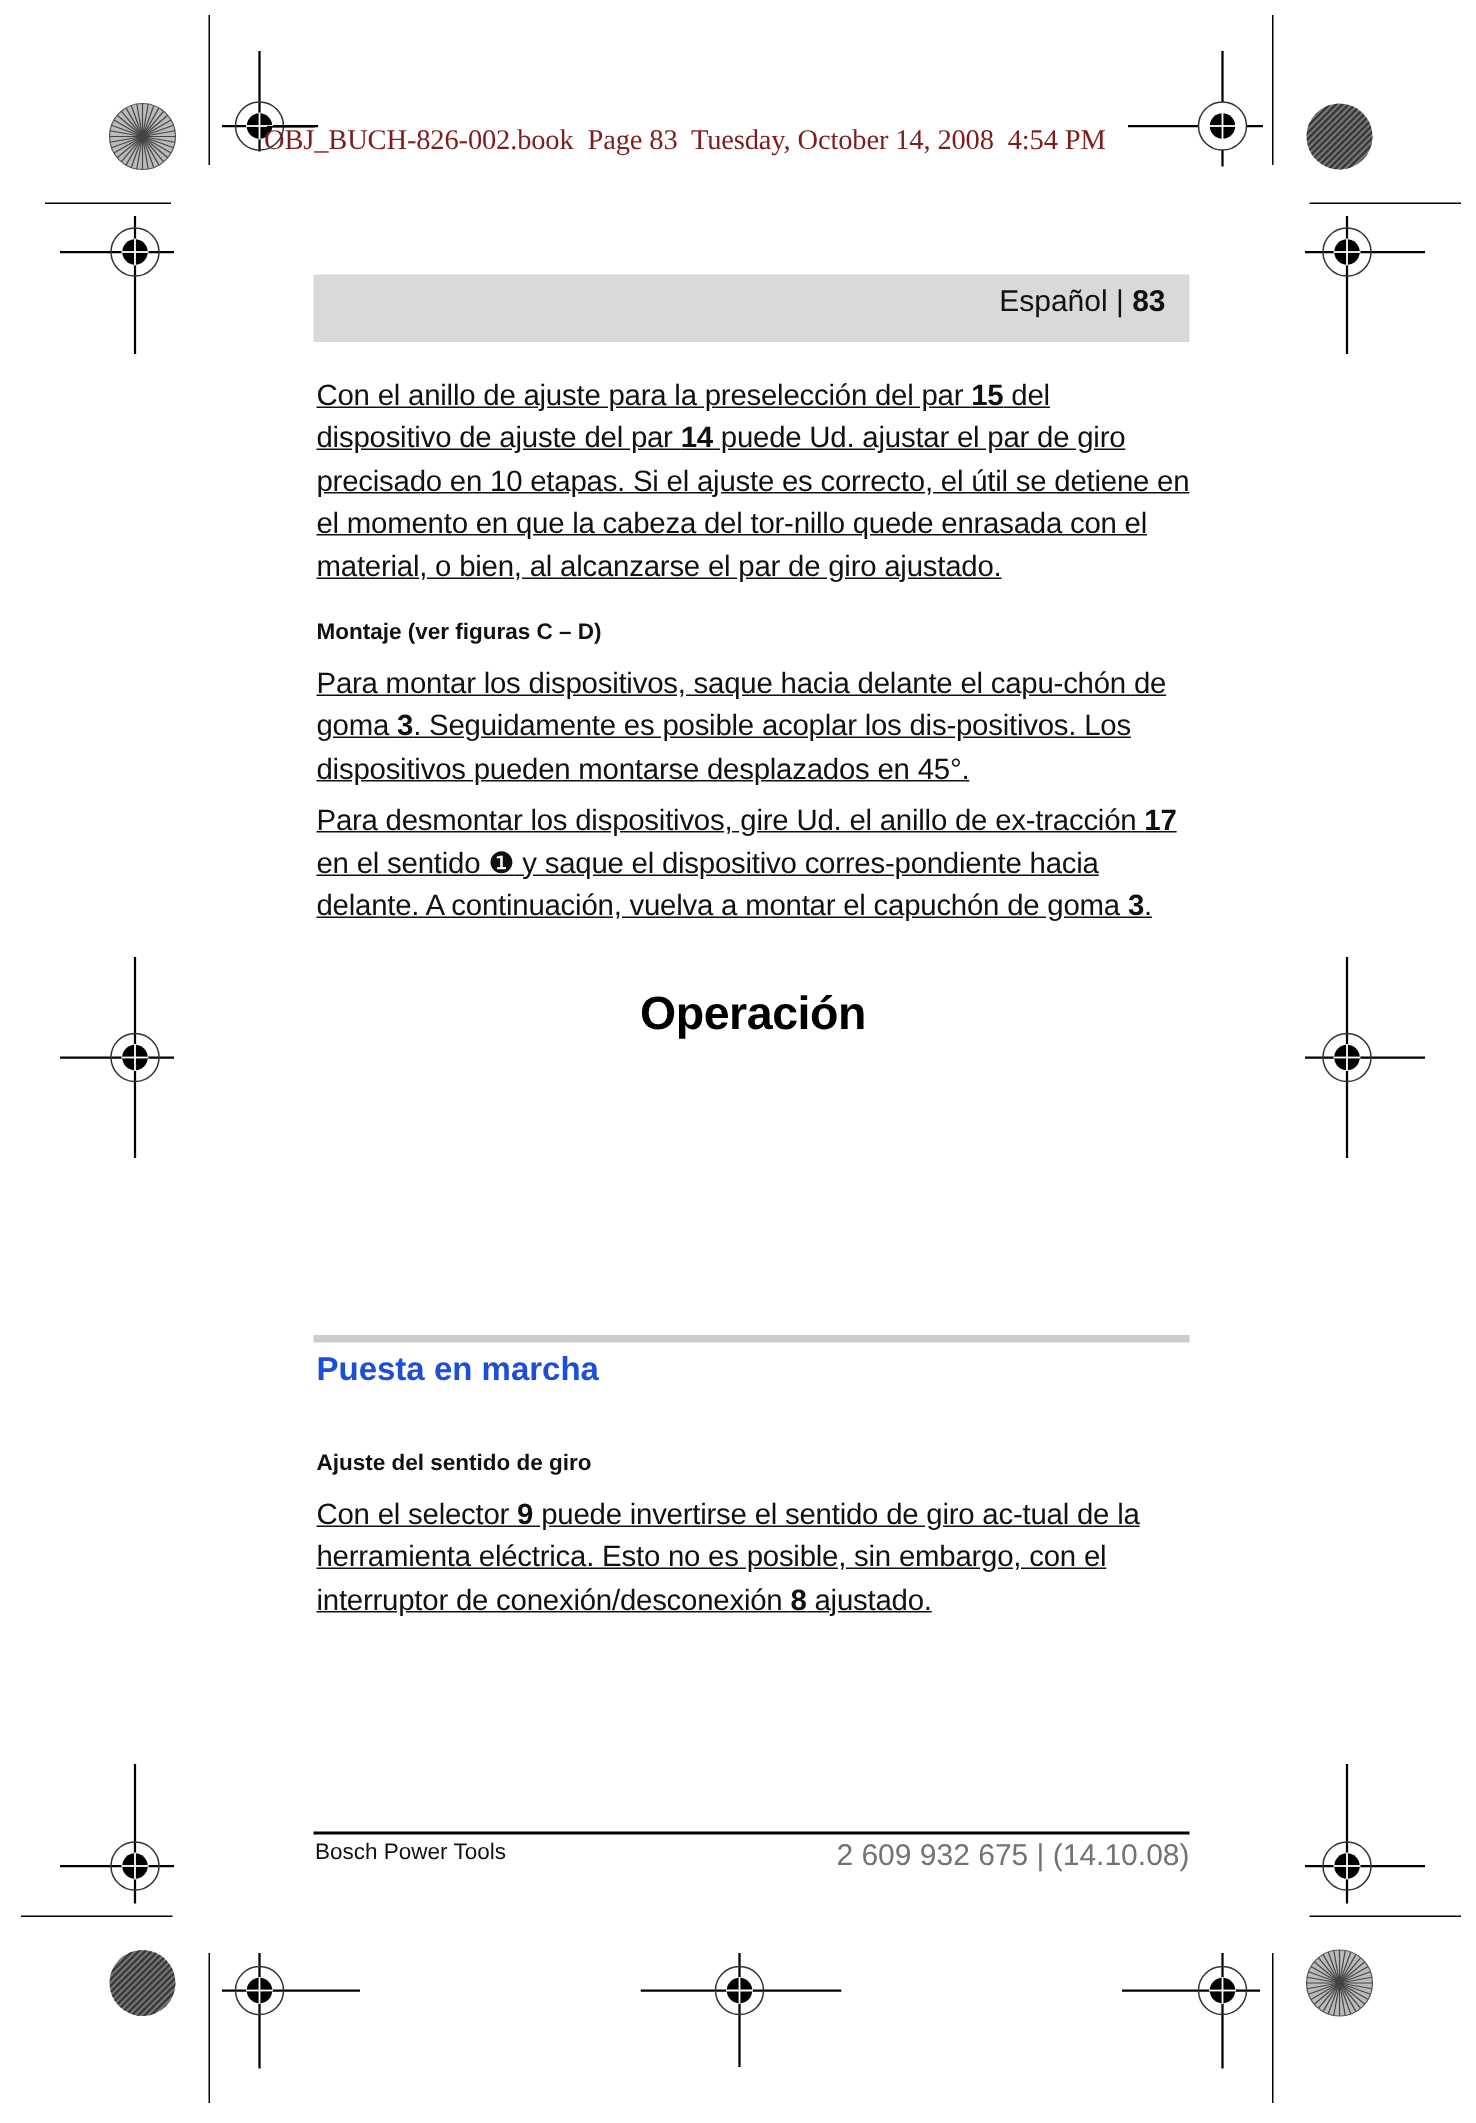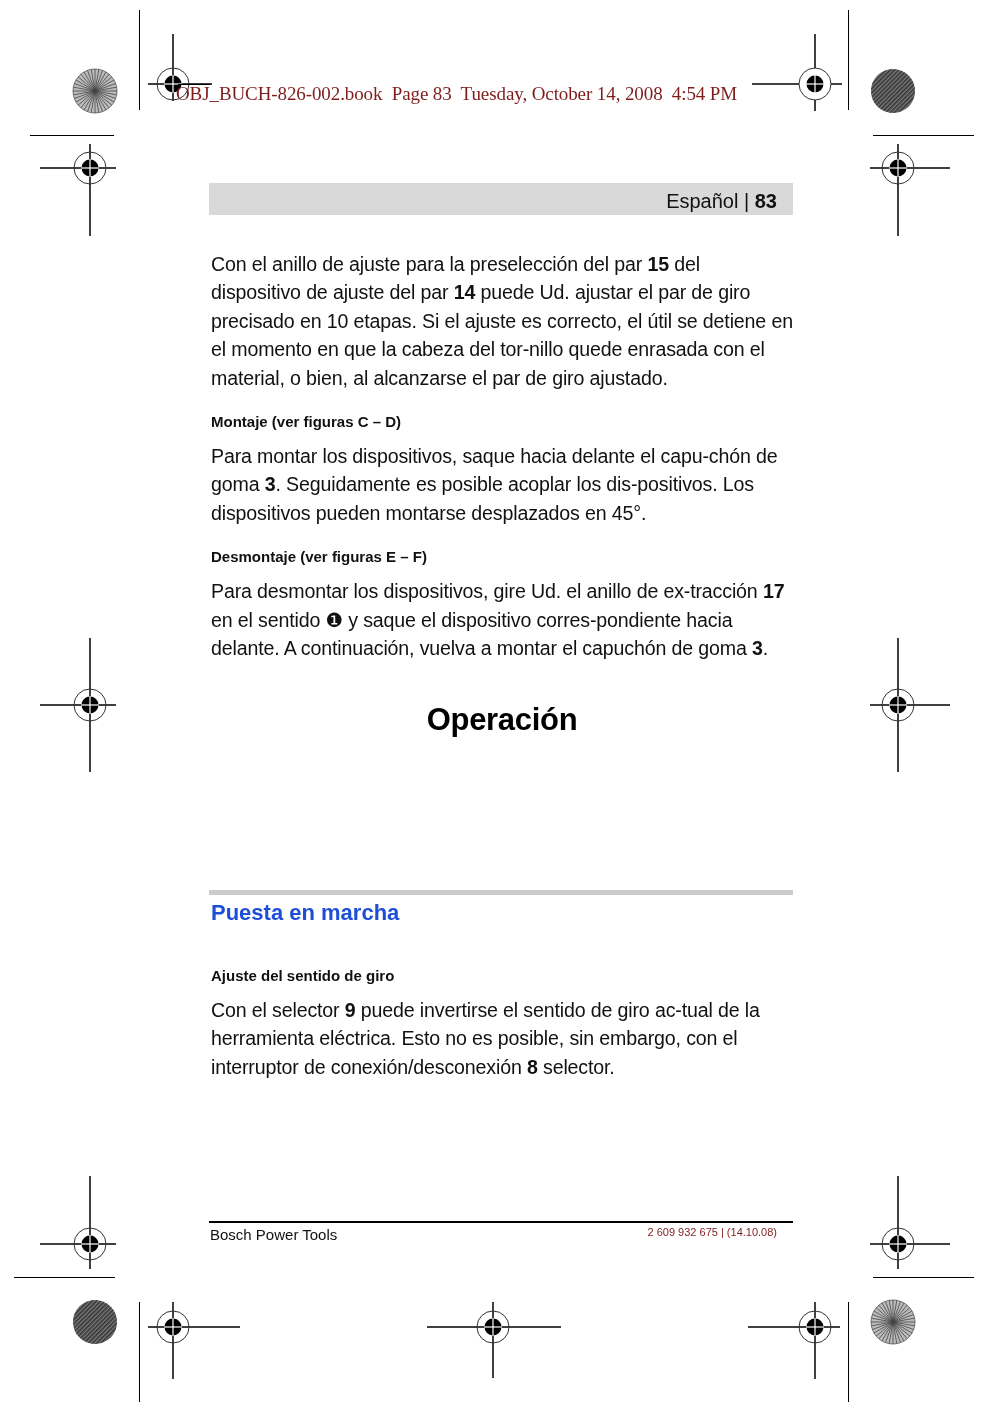--- a/index.html
+++ b/index.html
@@ -3,32 +3,32 @@
 <meta charset="utf-8">
 <style>
   html, body { margin: 0; padding: 0; background: #ffffff; }
   body { width: 984px; height: 1415px; position: relative; overflow: hidden;
          font-family: "Liberation Sans", sans-serif; color: #111; }
   .abs { position: absolute; }
   .reg-header { position: absolute; left: 176px; top: 83px; font-family: Liberation Serif, serif;
                 font-size: 19px; color: #7f1d1d; white-space: pre; letter-spacing: -0.1px; }
   .hline { position: absolute; height: 1px; background: #000; }
   .vline { position: absolute; width: 1px; background: #000; }
-  .page-band { position: absolute; left: 209px; top: 183px; width: 584px; height: 32px; background: #d9d9d9; }
+  .page-band { position: absolute; left: 209px; top: 183px; width: 584px; height: 45px; background: #d9d9d9; }
   .page-band-text { position: absolute; right: 16px; top: 7px; font-size: 20px; color: #111; }
   .page-band-text b { font-weight: bold; }
   .content { position: absolute; left: 211px; top: 250px; width: 582px; }
-  p.body { margin: 0; font-size: 19.6px; line-height: 28.4px; color: #111; letter-spacing: -0.15px; }
+  p.body { margin: 0; font-size: 19.6px; line-height: 28.4px; color: #111; letter-spacing: -0.15px; text-decoration: underline; }
   h3.sub { margin: 0; font-size: 15px; font-weight: bold; line-height: 28px; color: #111; }
   h1.chapter { margin: 0; font-size: 31px; font-weight: bold; color: #000; letter-spacing: -0.3px; text-align: center; }
   h2.section { margin: 0; font-size: 22px; font-weight: bold; color: #1d4ed8; }
   .gray-rule { position: absolute; left: 209px; top: 890px; width: 584px; height: 5px; background: #cccccc; }
   .footer-rule { position: absolute; left: 209px; top: 1221px; width: 584px; height: 2px; background: #000; }
   .footer-left { position: absolute; left: 210px; top: 1226px; font-size: 15px; color: #111; }
-  .footer-right { position: absolute; right: 207px; top: 1226px; font-size: 11px; color: #7f1d1d; }
+  .footer-right { position: absolute; right: 191px; top: 1226px; font-size: 20px; color: #737373; }
   .target svg { display: block; }
 </style>
 </head>
 <body>
 
 <div class="abs" style="left:72px;top:68px;">
   <svg width="46" height="46" viewBox="0 0 46 46">
     <circle cx="23" cy="23" r="22" fill="#bbb"></circle>
     <g stroke="#444" stroke-width="0.8" id="spokes1">
         <line x1="23" y1="23" x2="45" y2="23"></line>
@@ -268,33 +268,32 @@
 <div class="content">
   <p class="body" style="margin-top:0;">
     <span>Con el anillo de ajuste para la preselección del par </span><b>15</b><span> del dispositivo de ajuste del par </span><b>14</b><span> puede Ud. ajustar el par de giro precisado en 10 etapas. Si el ajuste es correcto, el útil se detiene en el momento en que la cabeza del tor-nillo quede enrasada con el material, o bien, al alcanzarse el par de giro ajustado.</span>
   </p>
 
   <h3 class="sub" style="margin-top:16px;">Montaje (ver figuras C – D)</h3>
   <p class="body" style="margin-top:6px;">
     <span>Para montar los dispositivos, saque hacia delante el capu-chón de goma </span><b>3</b><span>. Seguidamente es posible acoplar los dis-positivos. Los dispositivos pueden montarse desplazados en 45°.</span>
   </p>
 
-  <h3 class="sub" style="margin-top:16px;">Desmontaje (ver figuras E – F)</h3>
   <p class="body" style="margin-top:6px;">
     <span>Para desmontar los dispositivos, gire Ud. el anillo de ex-tracción </span><b>17</b><span> en el sentido </span><span>❶</span><span> y saque el dispositivo corres-pondiente hacia delante. A continuación, vuelva a montar el capuchón de goma </span><b>3</b><span>.</span>
   </p>
 
   <h1 class="chapter" style="margin-top:40px;">Operación</h1>
 </div>
 
 <div class="gray-rule"></div>
 
 <div class="content" style="top:900px;">
   <h2 class="section">Puesta en marcha</h2>
   <h3 class="sub" style="margin-top:36px;">Ajuste del sentido de giro</h3>
   <p class="body" style="margin-top:6px;">
-    <span>Con el selector </span><b>9</b><span> puede invertirse el sentido de giro ac-tual de la herramienta eléctrica. Esto no es posible, sin embargo, con el interruptor de conexión/desconexión </span><b>8</b><span> selector.</span>
+    <span>Con el selector </span><b>9</b><span> puede invertirse el sentido de giro ac-tual de la herramienta eléctrica. Esto no es posible, sin embargo, con el interruptor de conexión/desconexión </span><b>8</b><span> ajustado.</span>
   </p>
 </div>
 
 <div class="footer-rule"></div>
 <div class="footer-left">Bosch Power Tools</div>
 <div class="footer-right">2 609 932 675 | (14.10.08)</div>
 
 </body></html>

